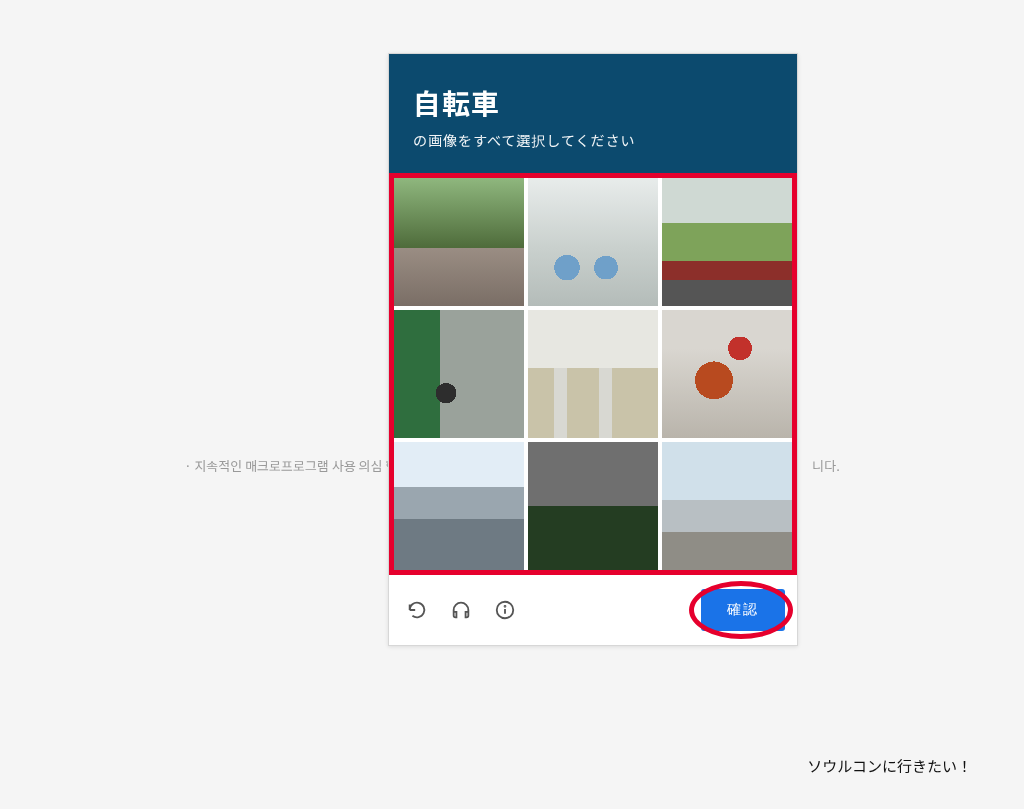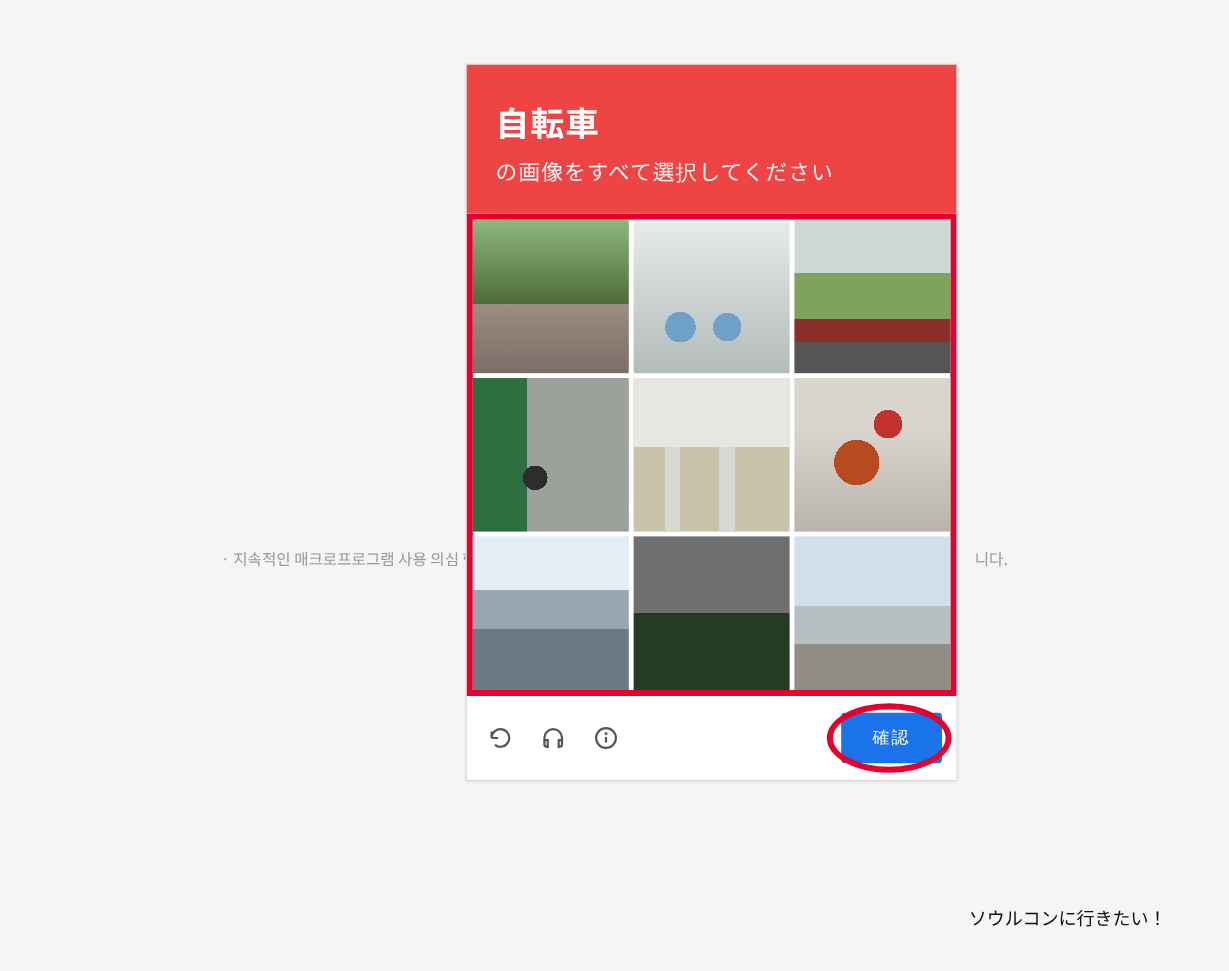--- a/index.html
+++ b/index.html
@@ -48,31 +48,31 @@
     .captcha-panel {
       position: absolute;
       top: 53px;
       left: 388px;
       width: 410px;
       background: #fff;
       border: 1px solid #d7d7d7;
       box-shadow: 0 1px 4px rgba(0,0,0,0.1);
     }
     .captcha-header {
-      background: #ef4444;
+      background: #0c4a6e;
       color: #fff;
       padding: 28px 24px 22px;
     }
     .captcha-target {
       font-size: 28px;
       font-weight: 700;
       letter-spacing: 1px;
     }
     .captcha-subtext {
-      font-size: 18px;
+      font-size: 14px;
       letter-spacing: 1px;
       margin-top: 8px;
       opacity: 0.95;
     }
     .grid-highlight {
       border: 5px solid #e6002d;
       display: grid;
       grid-template-columns: repeat(3, 1fr);
       grid-template-rows: repeat(3, 1fr);
       gap: 4px;

